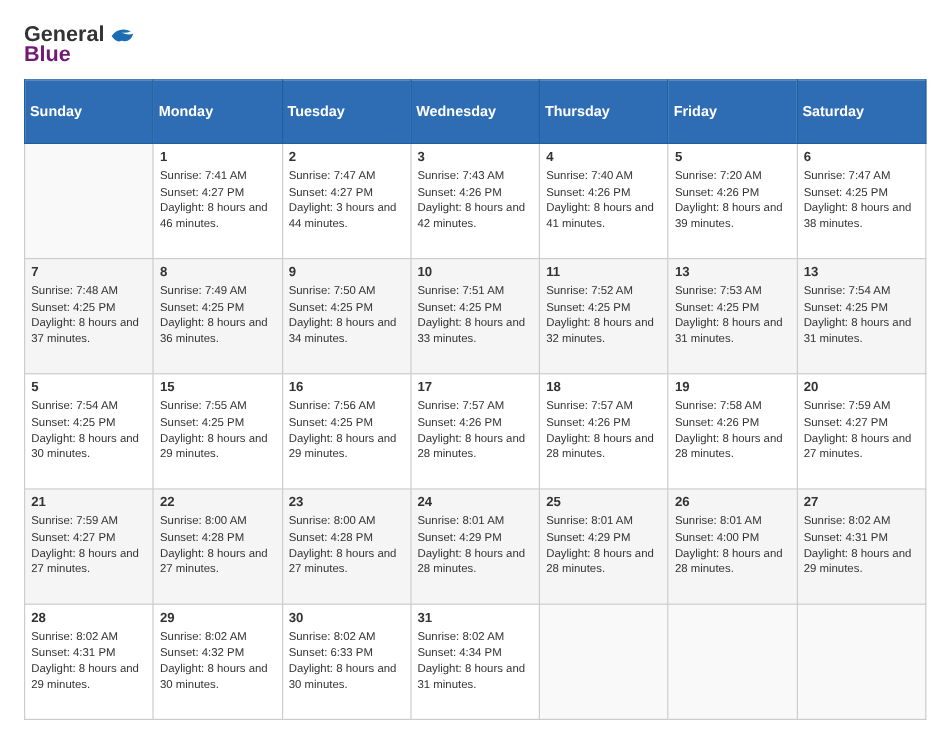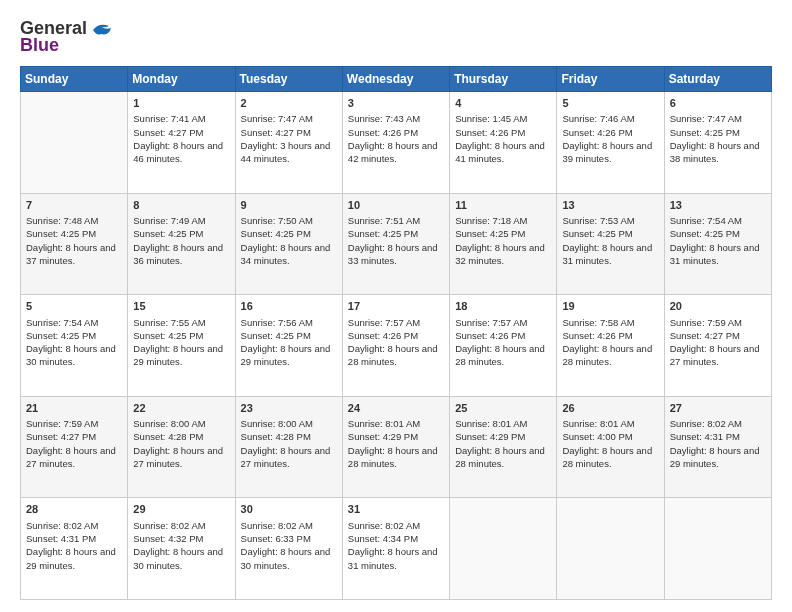--- a/index.html
+++ b/index.html
@@ -47,21 +47,21 @@
       border: 1px solid #ccc;
       border-collapse: collapse;
       width: 100%;
       table-layout: fixed;
     }
     .calendar th {
       background-color: #2e6db4;
       color: #fff;
       font-size: 12px;
       font-weight: bold;
-      padding: 5px 4px;
+      padding: 19px 4px;
       text-align: left;
       border: 1px solid #2060a0;
     }
     .calendar td {
       border: 1px solid #ccc;
       vertical-align: top;
       padding: 4px 5px;
       font-size: 9.5px;
       color: #333;
       line-height: 1.4;
@@ -122,30 +122,30 @@
           <th>Friday</th>
           <th>Saturday</th>
         </tr>
     </thead>
     <tbody id="calendar-body">
     <tr>
           <td class="empty"></td>
           <td><span class="day-num">1</span><span>Sunrise: 7:41 AM</span><br><span>Sunset: 4:27 PM</span><br><span>Daylight: 8 hours and 46 minutes.</span></td>
           <td><span class="day-num">2</span><span>Sunrise: 7:47 AM</span><br><span>Sunset: 4:27 PM</span><br><span>Daylight: 3 hours and 44 minutes.</span></td>
           <td><span class="day-num">3</span><span>Sunrise: 7:43 AM</span><br><span>Sunset: 4:26 PM</span><br><span>Daylight: 8 hours and 42 minutes.</span></td>
-          <td><span class="day-num">4</span><span>Sunrise: 1:45 AM</span><br><span>Sunset: 4:26 PM</span><br><span>Daylight: 8 hours and 41 minutes.</span></td>
-          <td><span class="day-num">5</span><span>Sunrise: 7:46 AM</span><br><span>Sunset: 4:26 PM</span><br><span>Daylight: 8 hours and 39 minutes.</span></td>
+          <td><span class="day-num">4</span><span>Sunrise: 7:40 AM</span><br><span>Sunset: 4:26 PM</span><br><span>Daylight: 8 hours and 41 minutes.</span></td>
+          <td><span class="day-num">5</span><span>Sunrise: 7:20 AM</span><br><span>Sunset: 4:26 PM</span><br><span>Daylight: 8 hours and 39 minutes.</span></td>
           <td><span class="day-num">6</span><span>Sunrise: 7:47 AM</span><br><span>Sunset: 4:25 PM</span><br><span>Daylight: 8 hours and 38 minutes.</span></td>
         </tr>
         <tr>
           <td><span class="day-num">7</span><span>Sunrise: 7:48 AM</span><br><span>Sunset: 4:25 PM</span><br><span>Daylight: 8 hours and 37 minutes.</span></td>
           <td><span class="day-num">8</span><span>Sunrise: 7:49 AM</span><br><span>Sunset: 4:25 PM</span><br><span>Daylight: 8 hours and 36 minutes.</span></td>
           <td><span class="day-num">9</span><span>Sunrise: 7:50 AM</span><br><span>Sunset: 4:25 PM</span><br><span>Daylight: 8 hours and 34 minutes.</span></td>
           <td><span class="day-num">10</span><span>Sunrise: 7:51 AM</span><br><span>Sunset: 4:25 PM</span><br><span>Daylight: 8 hours and 33 minutes.</span></td>
-          <td><span class="day-num">11</span><span>Sunrise: 7:18 AM</span><br><span>Sunset: 4:25 PM</span><br><span>Daylight: 8 hours and 32 minutes.</span></td>
+          <td><span class="day-num">11</span><span>Sunrise: 7:52 AM</span><br><span>Sunset: 4:25 PM</span><br><span>Daylight: 8 hours and 32 minutes.</span></td>
           <td><span class="day-num">13</span><span>Sunrise: 7:53 AM</span><br><span>Sunset: 4:25 PM</span><br><span>Daylight: 8 hours and 31 minutes.</span></td>
           <td><span class="day-num">13</span><span>Sunrise: 7:54 AM</span><br><span>Sunset: 4:25 PM</span><br><span>Daylight: 8 hours and 31 minutes.</span></td>
         </tr>
         <tr>
           <td><span class="day-num">5</span><span>Sunrise: 7:54 AM</span><br><span>Sunset: 4:25 PM</span><br><span>Daylight: 8 hours and 30 minutes.</span></td>
           <td><span class="day-num">15</span><span>Sunrise: 7:55 AM</span><br><span>Sunset: 4:25 PM</span><br><span>Daylight: 8 hours and 29 minutes.</span></td>
           <td><span class="day-num">16</span><span>Sunrise: 7:56 AM</span><br><span>Sunset: 4:25 PM</span><br><span>Daylight: 8 hours and 29 minutes.</span></td>
           <td><span class="day-num">17</span><span>Sunrise: 7:57 AM</span><br><span>Sunset: 4:26 PM</span><br><span>Daylight: 8 hours and 28 minutes.</span></td>
           <td><span class="day-num">18</span><span>Sunrise: 7:57 AM</span><br><span>Sunset: 4:26 PM</span><br><span>Daylight: 8 hours and 28 minutes.</span></td>
           <td><span class="day-num">19</span><span>Sunrise: 7:58 AM</span><br><span>Sunset: 4:26 PM</span><br><span>Daylight: 8 hours and 28 minutes.</span></td>

